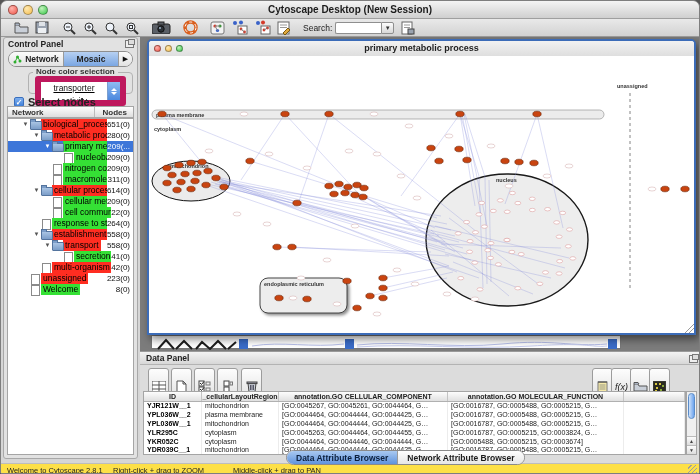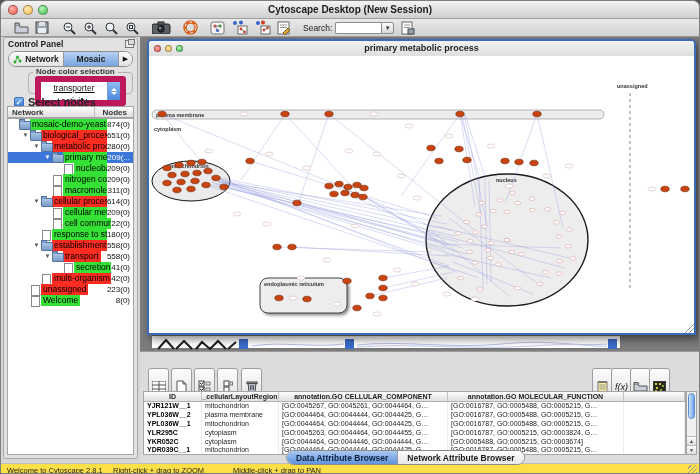--- a/index.html
+++ b/index.html
@@ -265,26 +265,20 @@
     <div class="checkrow">
       <div class="checkbox">✓</div>
       <div class="checklabel">Select nodes</div>
     </div>
     <div class="treehead">
       <span class="c1">Network</span>
       <span class="div"></span>
       <span class="c2">Nodes</span>
     </div>
     <div class="tree" id="tree">
-        <div class="trow" style="padding-left: 2px;">
-          <span class="tw"></span>
-          <span class="ic folder"></span>
-          <span class="tl hl-green">mosaic-demo-yeast</span>
-          <span class="tc">874(0)</span>
-        </div>
         <div class="trow" style="padding-left: 13px;">
           <span class="tw">▼</span>
           <span class="ic folder"></span>
           <span class="tl hl-red">biological_process</span>
           <span class="tc">651(0)</span>
         </div>
         <div class="trow" style="padding-left: 24px;">
           <span class="tw">▼</span>
           <span class="ic folder"></span>
           <span class="tl hl-red">metabolic process</span>
@@ -329,21 +323,21 @@
         <div class="trow" style="padding-left: 35px;">
           <span class="tw"></span>
           <span class="ic file"></span>
           <span class="tl hl-green">cell communicat</span>
           <span class="tc">22(0)</span>
         </div>
         <div class="trow" style="padding-left: 24px;">
           <span class="tw"></span>
           <span class="ic file"></span>
           <span class="tl hl-green">response to stimulu</span>
-          <span class="tc">180(0)</span>
+          <span class="tc">264(0)</span>
         </div>
         <div class="trow" style="padding-left: 24px;">
           <span class="tw">▼</span>
           <span class="ic folder"></span>
           <span class="tl hl-red">establishment of lo</span>
           <span class="tc">558(0)</span>
         </div>
         <div class="trow" style="padding-left: 35px;">
           <span class="tw">▼</span>
           <span class="ic folder"></span>
@@ -588,20 +582,24 @@
           <g stroke="#9a9a9a" stroke-width="1">
             <line x1="536" y1="277" x2="545" y2="268"></line>
               <line x1="540" y1="277" x2="545" y2="272"></line>
           </g>
         </svg>
       </div>
     </div>
   </div>
 
   <div class="dpanel">
+    <div class="dphead">
+      <span>Data Panel</span>
+      <div class="float-ic" style="top:3px"></div>
+    </div>
     <div class="dpbtn" style="left:8px">
       <svg width="14" height="12">
           <rect x="0" y="0" width="14" height="12" fill="#fff" stroke="#555"></rect>
           <line x1="0" y1="4" x2="14" y2="4" stroke="#555"></line>
           <line x1="0" y1="8" x2="14" y2="8" stroke="#555"></line>
           <line x1="7" y1="0" x2="7" y2="12" stroke="#555"></line>
         </svg>
     </div>
     <div class="dpbtn" style="left:31px">
       <svg width="11" height="13">

